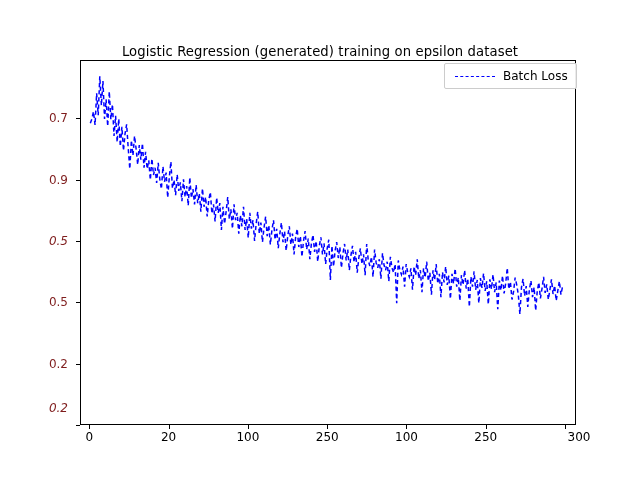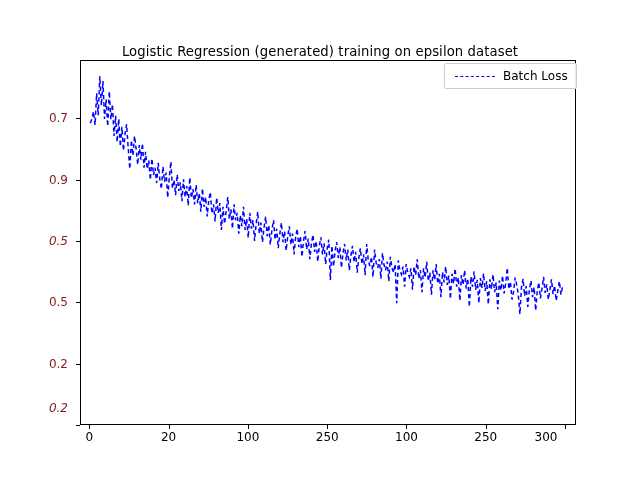--- a/index.html
+++ b/index.html
@@ -71,21 +71,21 @@
       <div class="xlab" style="left: 168.639px;">20</div>
       <div class="xtick" style="left: 168.639px;"></div>
       <div class="xlab" style="left: 247.923px;">100</div>
       <div class="xtick" style="left: 247.923px;"></div>
       <div class="xlab" style="left: 327.207px;">250</div>
       <div class="xtick" style="left: 327.207px;"></div>
       <div class="xlab" style="left: 406.491px;">100</div>
       <div class="xtick" style="left: 406.491px;"></div>
       <div class="xlab" style="left: 485.775px;">250</div>
       <div class="xtick" style="left: 485.775px;"></div>
-      <div class="xlab" style="left: 546px; text-align: center;">300</div>
+      <div class="xlab" style="left: 579px; text-align: center;">300</div>
       <div class="xtick" style="left: 565.059px;"></div>
     </div>
 
   <div id="axes">
     <svg id="plot-svg" viewBox="0 0 496 365" preserveAspectRatio="none">
       <path id="series-path" fill="none" stroke="#0000ff" stroke-width="1.5" stroke-dasharray="4.2,3.0" stroke-linecap="butt" d="M9.36 62.52 L10.94 58.23 L12.53 50.86 L14.11 64.36 L15.70 32.46 L17.28 54.54 L18.87 15.28 L20.46 44.73 L22.04 20.19 L23.63 58.23 L25.21 38.59 L26.80 65.59 L28.38 30.62 L29.97 58.84 L31.55 43.50 L33.14 75.41 L34.73 55.16 L36.31 81.54 L37.90 58.23 L39.48 85.84 L41.07 66.20 L42.65 90.13 L44.24 72.95 L45.83 63.75 L47.41 87.68 L49.00 108.54 L50.58 79.70 L52.17 95.04 L53.75 75.41 L55.34 88.29 L56.93 104.24 L58.51 84.61 L60.10 99.33 L61.68 82.77 L63.27 107.31 L64.85 91.36 L66.44 108.54 L68.03 99.95 L69.61 119.58 L71.20 98.11 L72.78 114.67 L74.37 107.31 L75.95 122.65 L77.54 102.40 L79.13 118.97 L80.71 128.78 L82.30 106.08 L83.88 121.42 L85.47 112.22 L87.05 137.37 L88.64 117.13 L90.23 101.17 L91.81 128.17 L93.40 119.58 L94.98 134.92 L96.57 114.06 L98.15 130.62 L99.74 122.03 L101.32 141.05 L102.91 118.97 L104.50 136.76 L106.08 125.72 L107.67 145.35 L109.25 117.13 L110.84 137.99 L112.42 128.78 L114.01 144.12 L115.60 124.49 L117.18 142.90 L118.77 133.08 L120.35 151.49 L121.94 128.17 L123.52 146.58 L125.11 136.76 L126.70 156.39 L128.28 139.83 L129.87 131.85 L131.45 153.33 L133.04 144.12 L134.62 161.30 L136.21 137.37 L137.80 152.71 L139.38 142.90 L140.97 169.89 L142.55 146.58 L144.14 163.76 L145.72 151.49 L147.31 136.76 L148.90 158.85 L150.48 149.03 L152.07 168.66 L153.65 144.12 L155.24 160.07 L156.82 152.71 L158.41 173.57 L159.99 155.17 L161.58 166.21 L163.17 146.58 L164.75 169.89 L166.34 158.85 L167.92 177.87 L169.51 152.71 L171.09 168.66 L172.68 160.07 L174.27 180.94 L175.85 163.76 L177.44 151.49 L179.02 173.57 L180.61 162.53 L182.19 182.16 L183.78 167.44 L185.37 156.39 L186.95 176.03 L188.54 164.98 L190.12 184.62 L191.71 169.89 L193.29 160.07 L194.88 179.71 L196.47 168.66 L198.05 188.30 L199.64 173.57 L201.22 162.53 L202.81 182.16 L204.39 171.12 L205.98 190.75 L207.57 176.03 L209.15 166.21 L210.74 184.62 L212.32 173.57 L213.91 194.43 L215.49 177.25 L217.08 168.66 L218.66 187.07 L220.25 176.03 L221.84 196.89 L223.42 180.94 L225.01 171.12 L226.59 189.53 L228.18 178.48 L229.76 199.34 L231.35 183.39 L232.94 174.80 L234.52 191.98 L236.11 180.94 L237.69 201.80 L239.28 185.84 L240.86 177.25 L242.45 194.43 L244.04 183.39 L245.62 204.25 L247.21 188.30 L248.79 179.71 L250.38 220.20 L251.96 185.84 L253.55 206.70 L255.14 190.75 L256.72 182.16 L258.31 198.11 L259.89 187.07 L261.48 207.93 L263.06 193.21 L264.65 184.00 L266.24 200.57 L267.82 189.53 L269.41 210.39 L270.99 195.66 L272.58 185.84 L274.16 202.41 L275.75 191.98 L277.34 212.84 L278.92 198.11 L280.51 188.30 L282.09 204.25 L283.68 194.43 L285.26 215.29 L286.85 184.00 L288.43 200.57 L290.02 206.09 L291.61 196.89 L293.19 217.13 L294.78 189.53 L296.36 203.02 L297.95 207.93 L299.53 199.34 L301.12 218.98 L302.71 193.21 L304.29 205.48 L305.88 210.39 L307.46 201.80 L309.05 221.43 L310.63 196.89 L312.22 207.93 L313.81 212.84 L315.39 204.25 L316.98 243.52 L318.56 200.57 L320.15 210.39 L321.73 214.68 L323.32 206.70 L324.91 226.95 L326.49 204.25 L328.08 212.84 L329.66 217.13 L331.25 208.55 L332.83 230.02 L334.42 206.70 L336.01 215.29 L337.59 199.34 L339.18 218.98 L340.76 210.39 L342.35 232.47 L343.93 208.55 L345.52 217.75 L347.10 201.80 L348.69 221.43 L350.28 212.84 L351.86 234.93 L353.45 210.39 L355.03 220.20 L356.62 204.25 L358.20 223.88 L359.79 214.07 L361.38 237.38 L362.96 212.23 L364.55 222.66 L366.13 206.70 L367.72 225.11 L369.30 215.91 L370.89 239.22 L372.48 214.07 L374.06 223.88 L375.65 208.55 L377.23 226.95 L378.82 217.75 L380.40 241.06 L381.99 215.29 L383.58 225.11 L385.16 210.39 L386.75 228.79 L388.33 218.98 L389.92 247.20 L391.50 217.13 L393.09 226.95 L394.68 211.61 L396.26 230.02 L397.85 220.20 L399.43 243.52 L401.02 218.36 L402.60 228.18 L404.19 213.45 L405.77 231.25 L407.36 221.43 L408.95 244.74 L410.53 219.59 L412.12 229.41 L413.70 214.68 L415.29 232.47 L416.87 222.66 L418.46 249.65 L420.05 220.82 L421.63 230.63 L423.22 215.91 L424.80 233.70 L426.39 223.88 L427.97 207.93 L429.56 229.41 L431.15 222.04 L432.73 239.84 L434.32 231.86 L435.90 217.75 L437.49 225.11 L439.07 234.93 L440.66 254.56 L442.25 227.57 L443.83 218.98 L445.42 236.15 L447.00 226.34 L448.59 247.20 L450.17 230.02 L451.76 220.82 L453.35 237.38 L454.93 227.57 L456.52 250.88 L458.10 231.25 L459.69 222.66 L461.27 238.61 L462.86 228.79 L464.45 217.13 L466.03 233.09 L467.62 224.50 L469.20 239.84 L470.79 230.02 L472.37 219.59 L473.96 234.31 L475.54 225.72 L477.13 241.06 L478.72 231.25 L480.30 221.43 L481.89 234.93 L483.47 226.95"></path>
     </svg>
   </div>
 
   <div id="legend">

